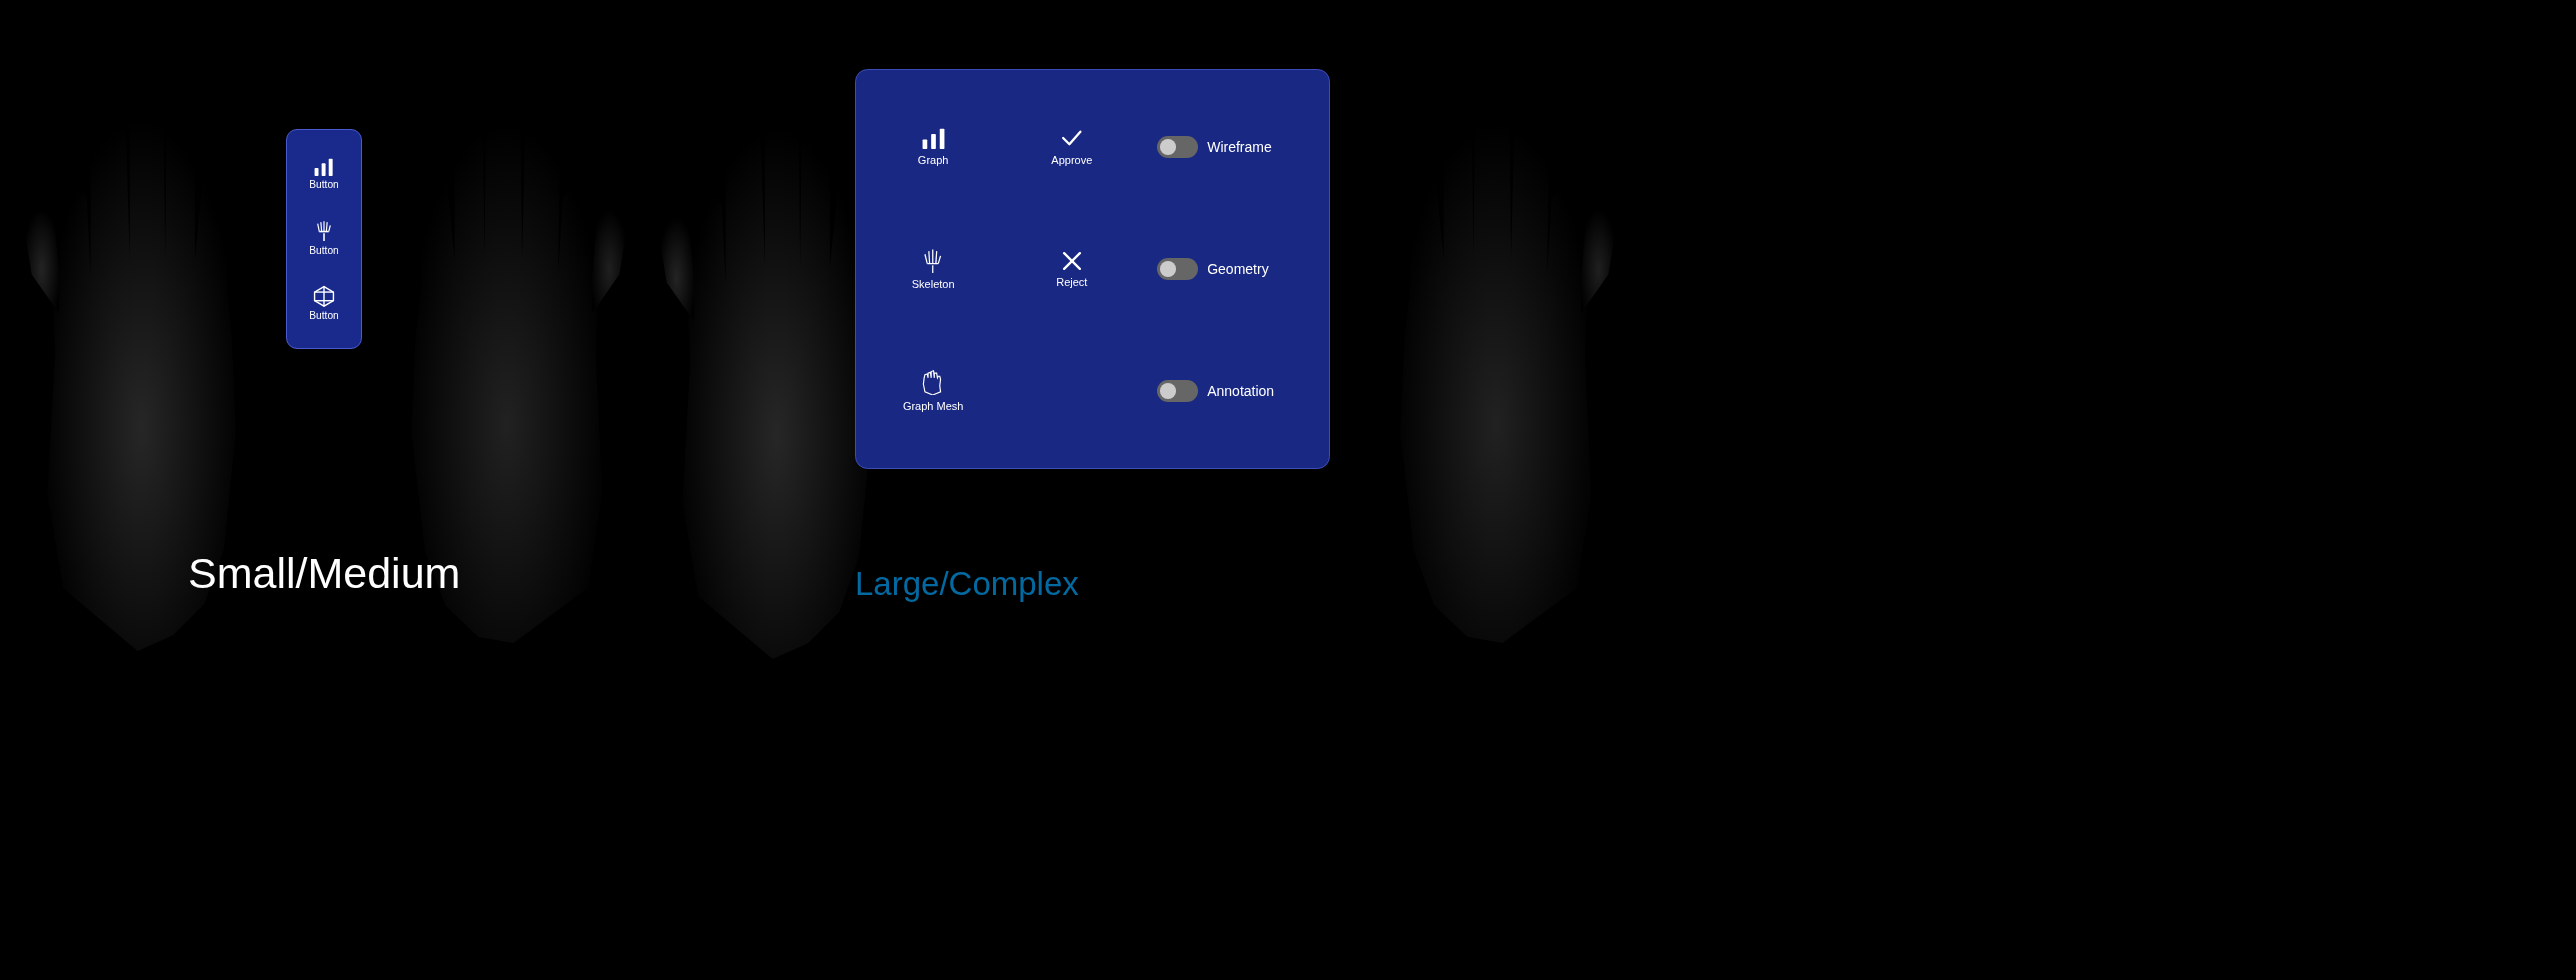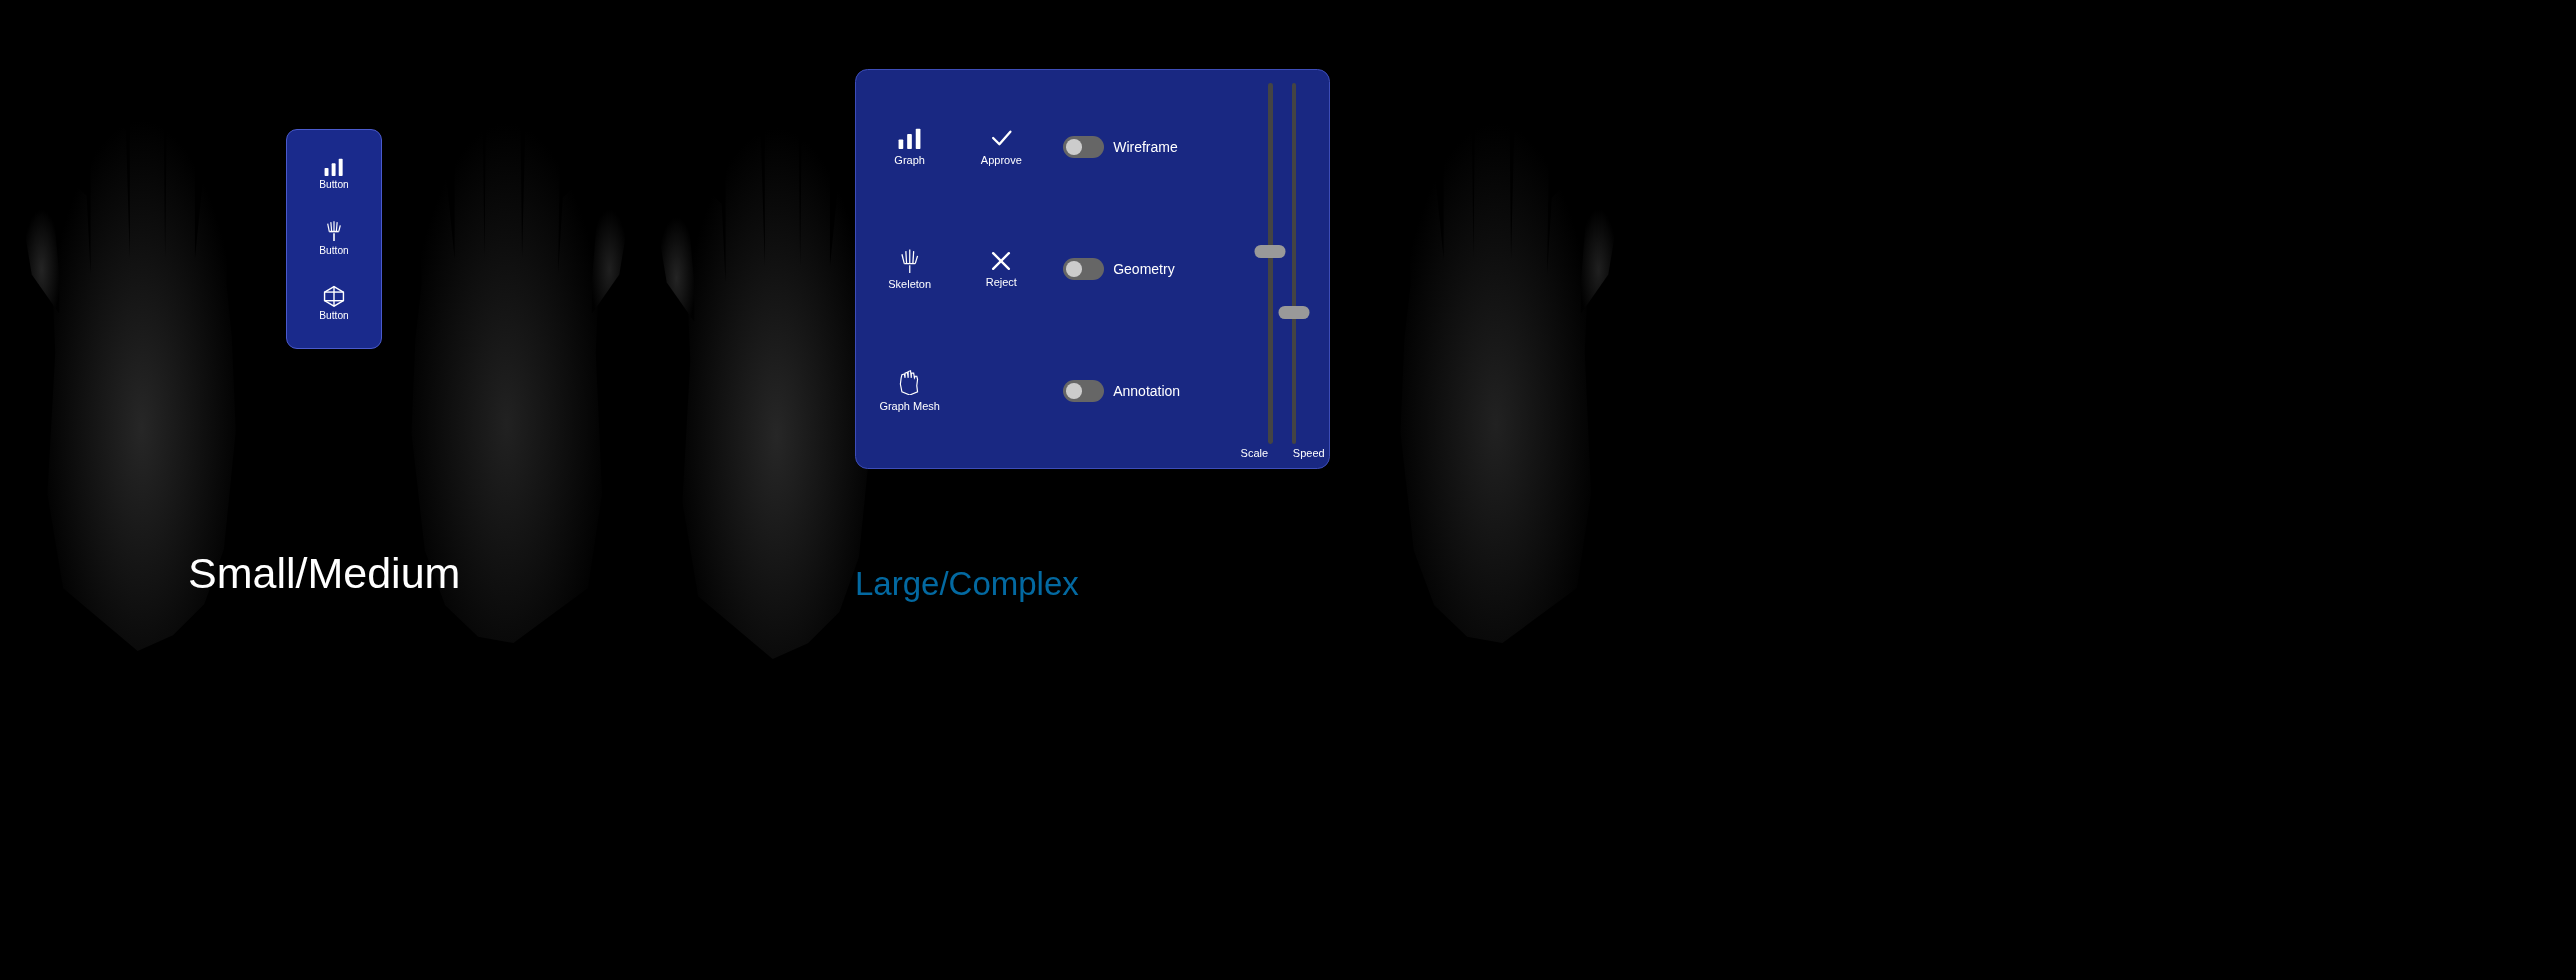--- a/index.html
+++ b/index.html
@@ -22,21 +22,21 @@
       font-size: 43px;
       font-weight: 300;
       white-space: nowrap;
     }
 
     
     .small-panel {
       position: absolute;
       left: 250px;
       top: 116px;
-      width: 96px;
+      width: 76px;
       height: 220px;
       background: #1a2a8c;
       border-radius: 11px;
       border: 1.6px solid #4a5acc;
       display: flex;
       flex-direction: column;
       align-items: center;
       justify-content: space-around;
       padding: 12.6px 6.3px;
     }
@@ -346,41 +346,20 @@
         </div>
 
         <div class="toggle-row">
           <div class="toggle">
             <div class="toggle-thumb"></div>
           </div>
           <span class="toggle-label">Annotation</span>
         </div>
       </div>
 
-      <div style="width:94px; display:flex; flex-direction:column; align-items:center; padding:12.6px 7.8px 9.4px;">
-        <div style="display:flex; gap:19px; flex:1; align-items:stretch; padding:0 3.1px;">
-
-          <div class="vert-slider">
-            <div class="vert-track">
-              <div class="vert-handle" style="top:45%;"></div>
-            </div>
-          </div>
-
-          <div class="vert-slider">
-            <div class="vert-track">
-              <div class="vert-handle" style="top:62%;"></div>
-            </div>
-          </div>
-        </div>
-
-        <div class="sliders-labels">
-          <span style="color:#fff; font-size:11px; min-width:30px; text-align:center;">Scale</span>
-          <span style="color:#fff; font-size:11px; min-width:30px; text-align:center;">Speed</span>
-        </div>
-      </div>
 
     </div>
   </div>
 
   <div class="hand-container" style="left:1373px; top:47px; width:251px; height:596px;">
     <svg viewBox="0 0 320 760" width="251" height="596">
       <defs>
         <radialGradient id="handGrad4" cx="50%" cy="60%" r="55%">
           <stop offset="0%" stop-color="#252525"></stop>
           <stop offset="100%" stop-color="#000"></stop>

